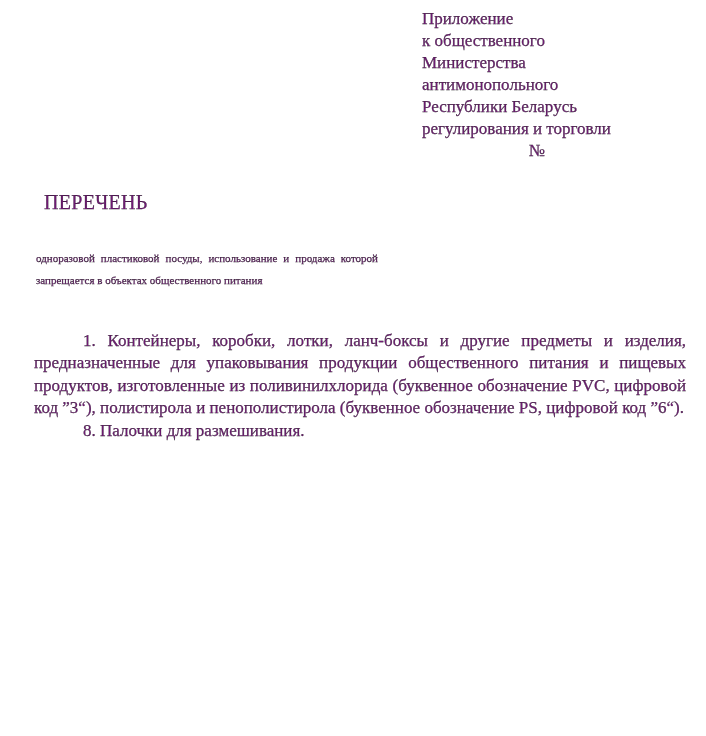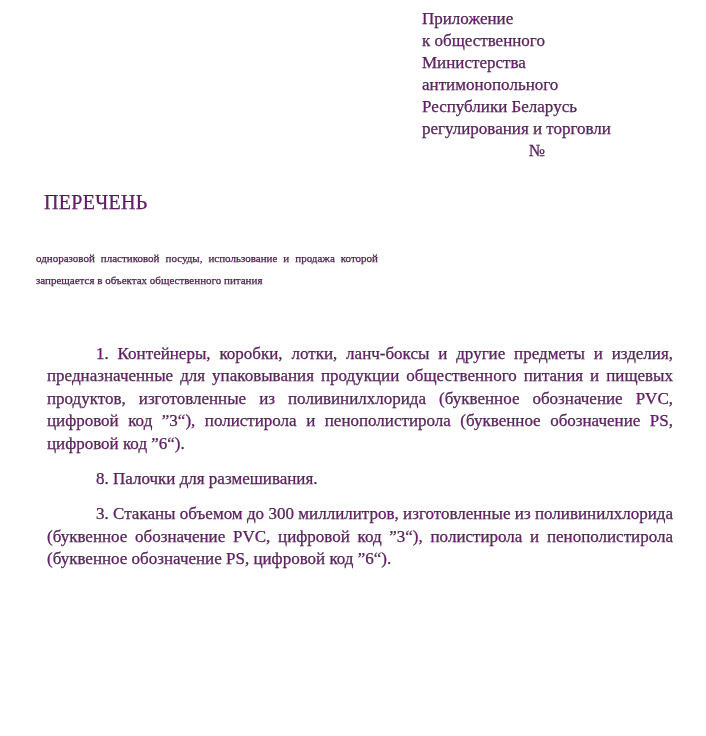--- a/index.html
+++ b/index.html
@@ -54,21 +54,21 @@
   .body-text {
     position: absolute;
     left: 34px;
     top: 330px;
     width: 652px;
     font-size: 17px;
     line-height: 22.4px;
     text-align: justify;
   }
   .body-text p {
-    margin: 13px;
+    margin: 0;
     padding: 0;
     text-indent: 49px;
   }
 </style>
 </head>
 <body>
 
 <div class="page">
 
   <div class="annex-header">
@@ -81,16 +81,15 @@
     <div class="numero-line">№</div>
   </div>
 
   <div class="list-title">ПЕРЕЧЕНЬ</div>
 
   <div class="list-subtitle">одноразовой пластиковой посуды, использование и продажа которой запрещается в объектах общественного питания</div>
 
   <div class="body-text">
     <p>1. Контейнеры, коробки, лотки, ланч-боксы и другие предметы и изделия, предназначенные для упаковывания продукции общественного питания и пищевых продуктов, изготовленные из поливинилхлорида (буквенное обозначение PVC, цифровой код ”3“), полистирола и пенополистирола (буквенное обозначение PS, цифровой код ”6“).</p>
     <p>8. Палочки для размешивания.</p>
-    <p>3. Стаканы объемом до 300 миллилитров, изготовленные из поливинилхлорида (буквенное обозначение PVC, цифровой код ”3“), полистирола и пенополистирола (буквенное обозначение PS, цифровой код ”6“).</p>
   </div>
 
 </div>
 
 </body></html>

